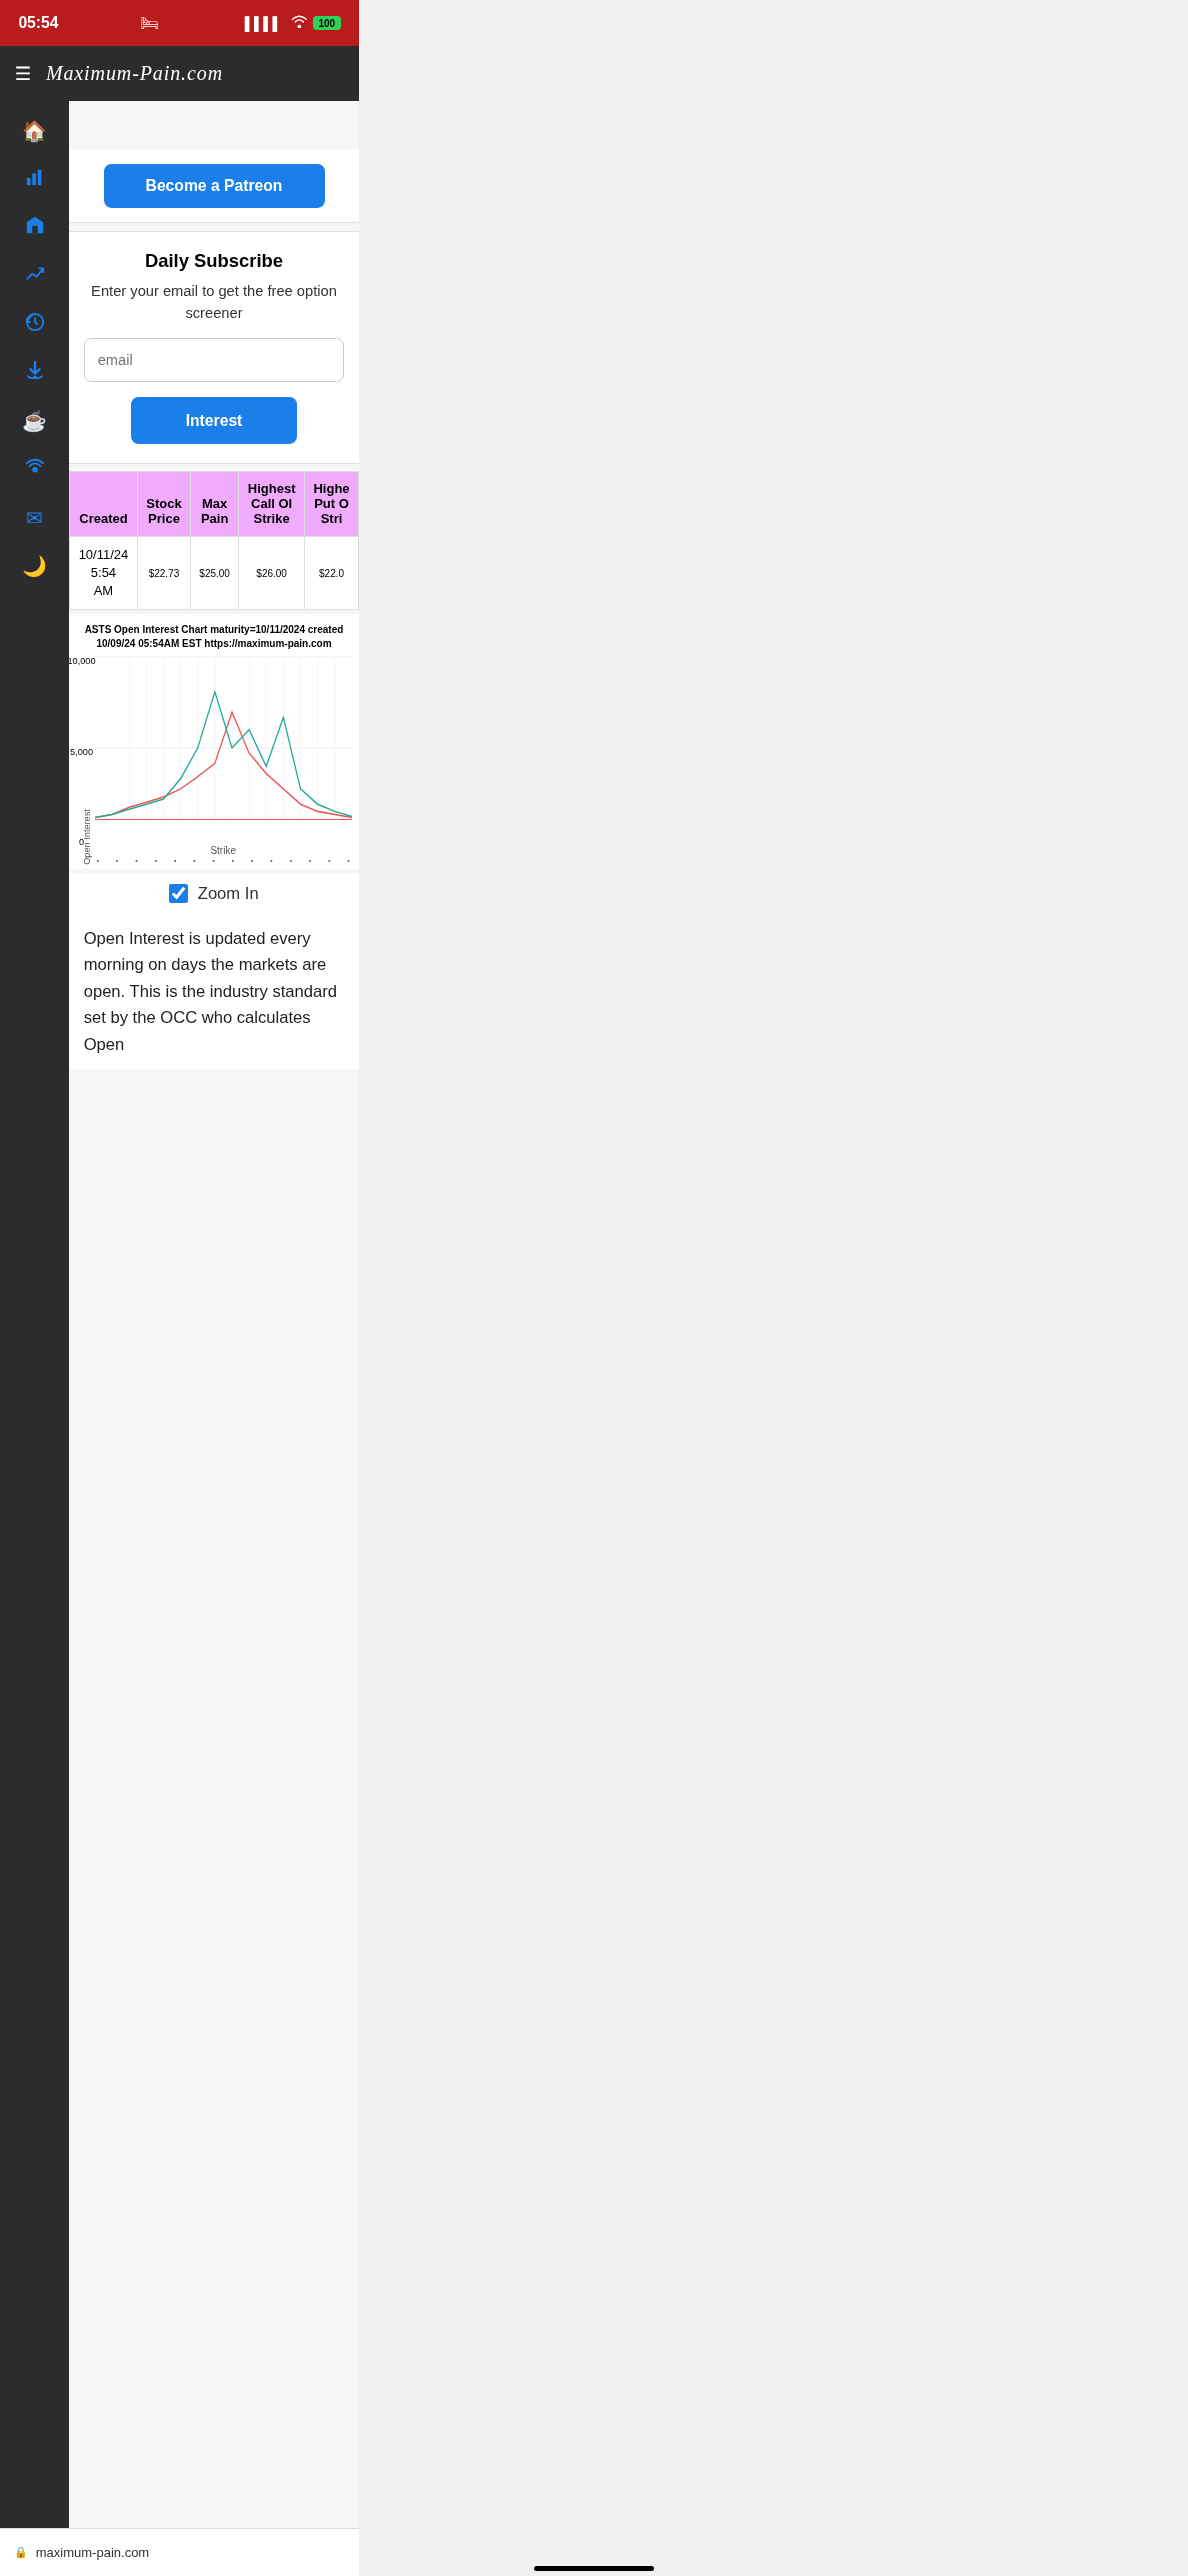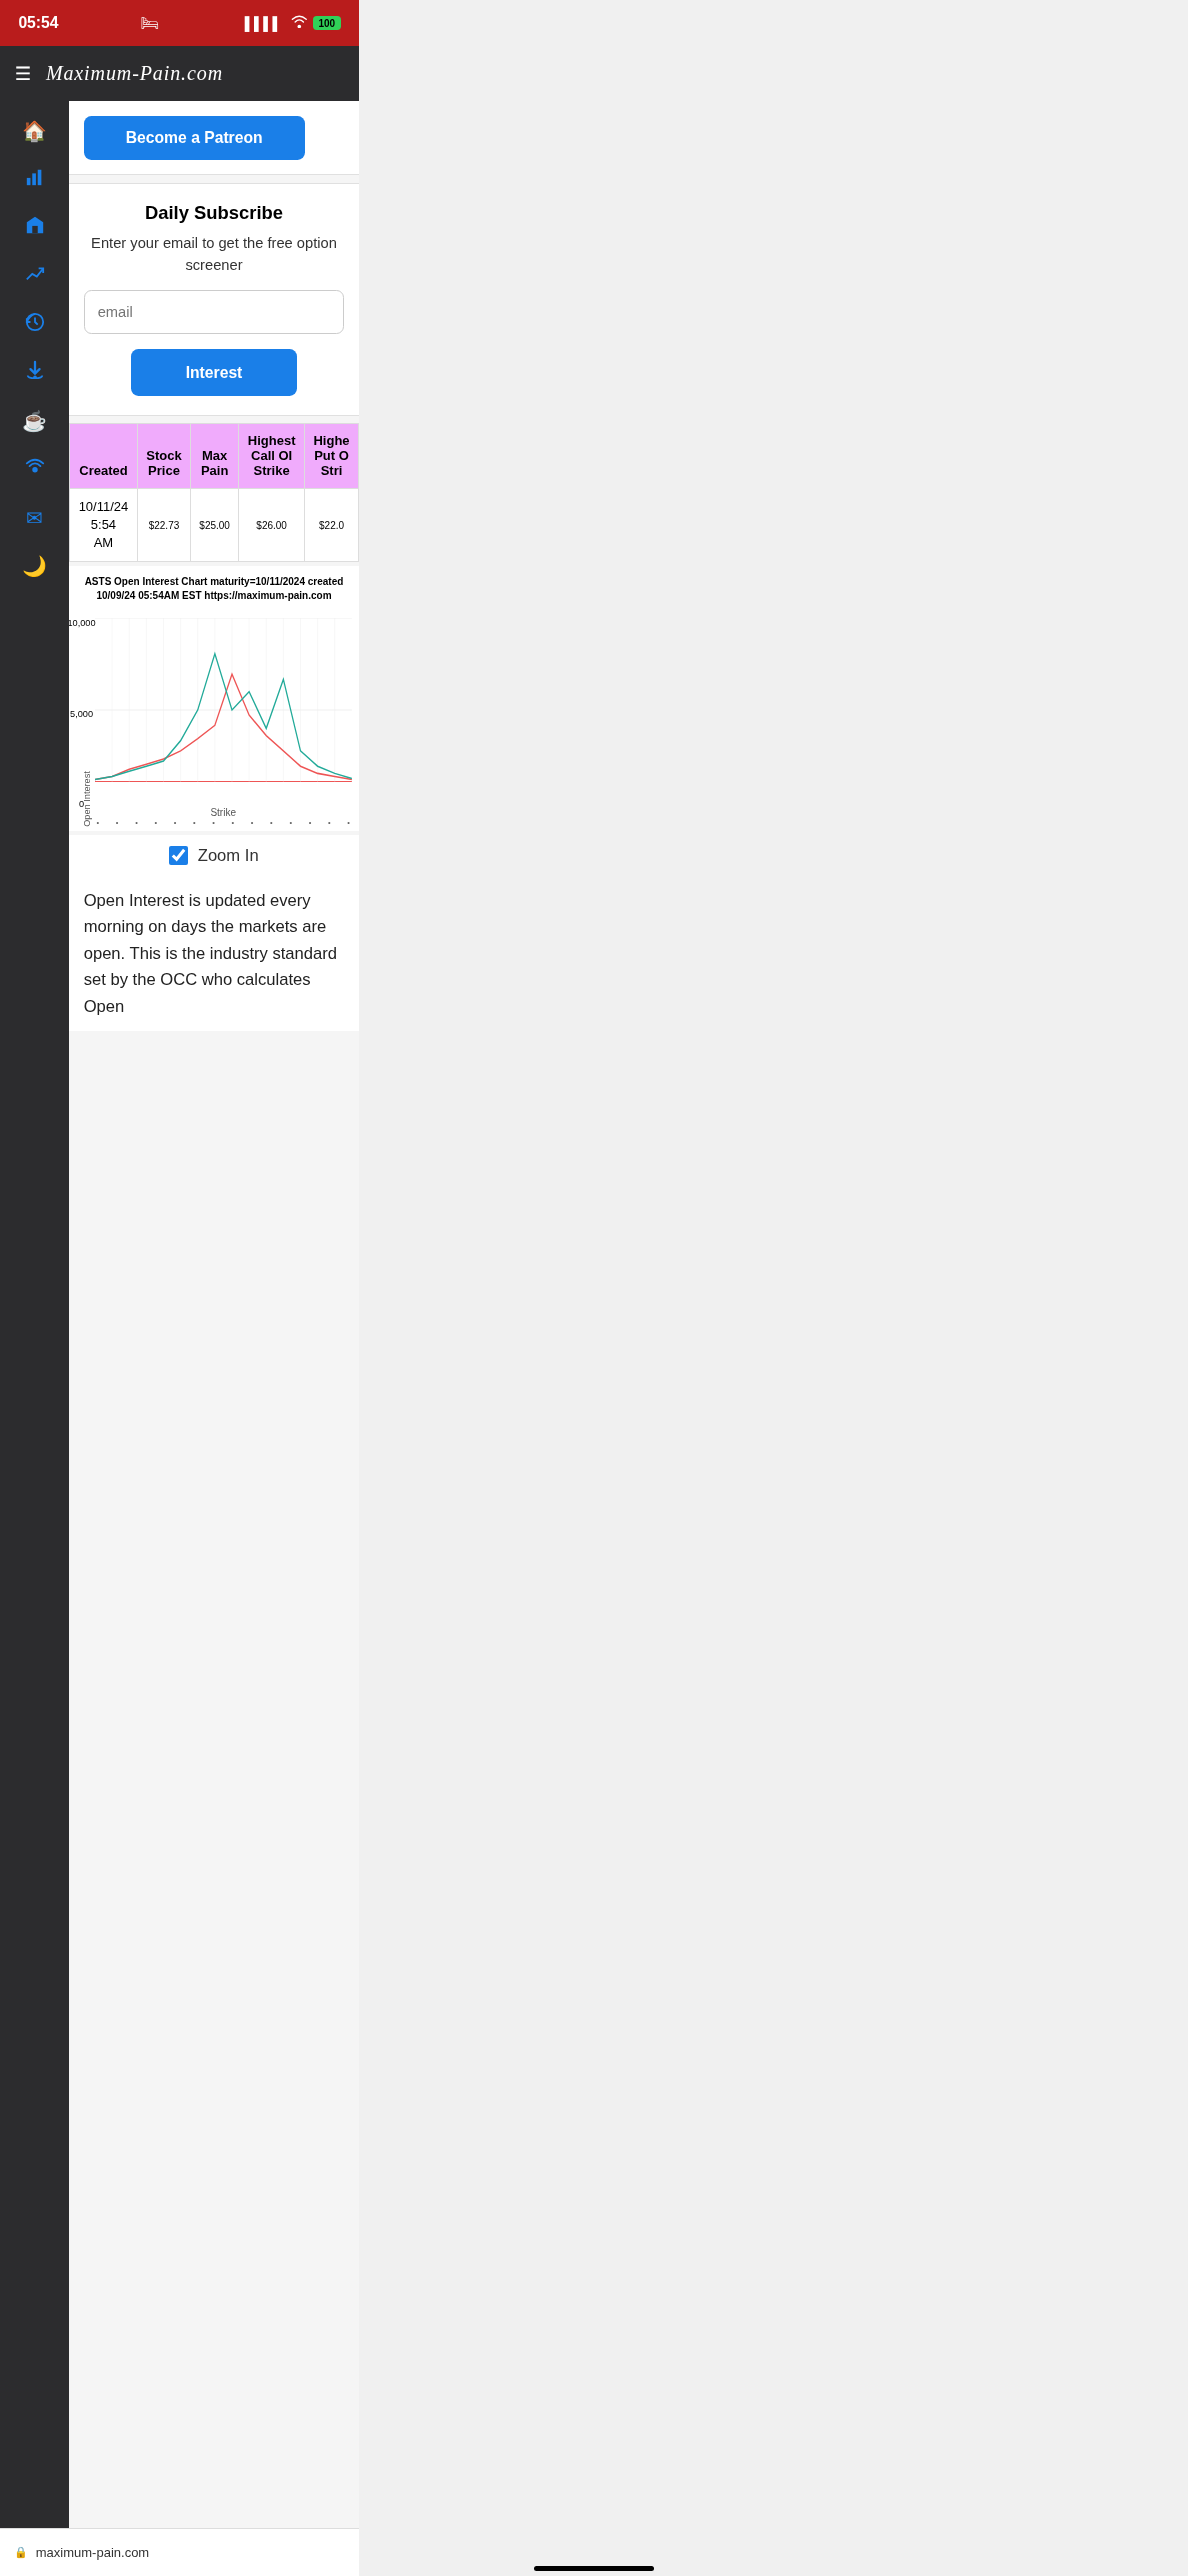--- a/index.html
+++ b/index.html
@@ -106,22 +106,23 @@
     .content {
       flex: 1;
       overflow-x: hidden;
     }
 
     
     .patreon-section {
       background: white;
       padding: 14.7px;
       display: flex;
-      justify-content: flex-start;
+      justify-content: center;
       border-bottom: 0.9px solid #e0e0e0;
+      margin-top: 48px;
     }
     .patreon-btn {
       background: #1a7fe8;
       color: white;
       border: none;
       border-radius: 7.4px;
       padding: 13px 37px;
       font-size: 15.7px;
       font-weight: 600;
       cursor: pointer;
@@ -207,21 +208,21 @@
     
     .chart-section {
       background: white;
       padding: 9.2px 3.7px 3.7px 3.7px;
       margin: 3.7px 0;
     }
     .chart-title {
       font-size: 10px;
       font-weight: 700;
       text-align: center;
-      margin-bottom: 15px;
+      margin-bottom: 5px;
       line-height: 1.4;
     }
     .chart-svg {
       width: 100%;
       height: 184px;
     }
     .chart-wrapper {
       display: flex;
       align-items: stretch;
       padding: 0 3.7px;

